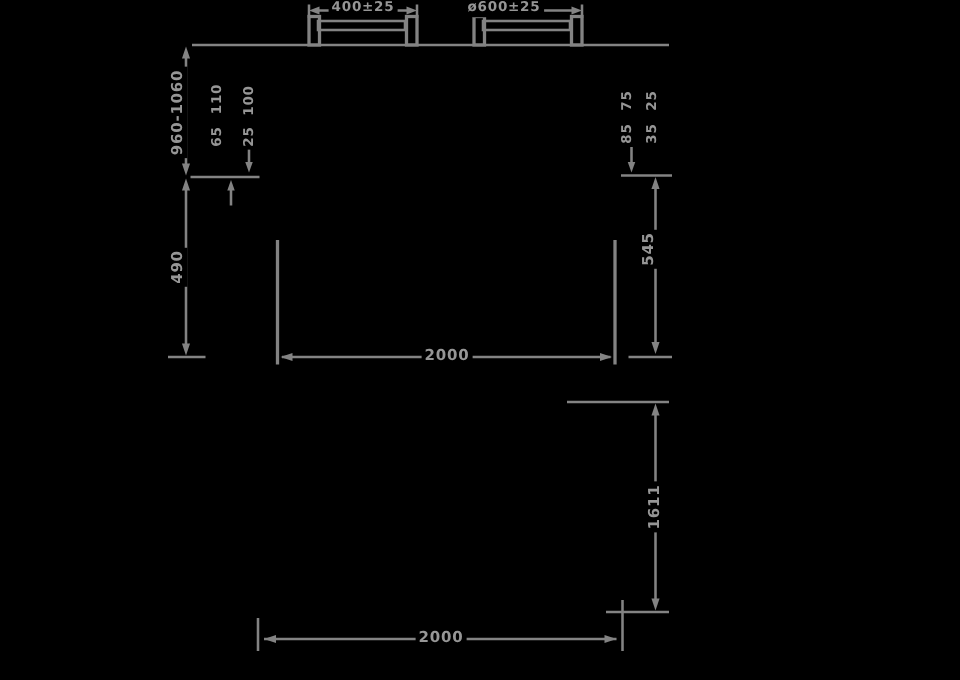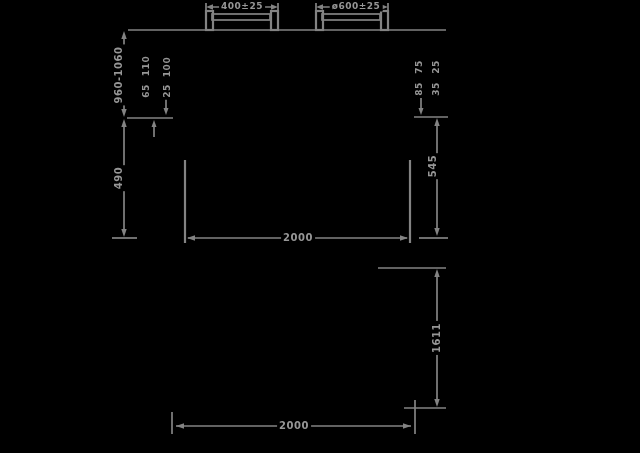--- a/index.html
+++ b/index.html
@@ -105,21 +105,21 @@
       <g>
         <path class="ln" d="M176,426 H411"></path>
         <polygon class="ah" points="176,426 184,423.3 184,428.7"></polygon>
         <polygon class="ah" points="411,426 403,423.3 403,428.7"></polygon>
       </g>
     </g>
   </svg>
 
   <div class="dim small" style="left:242px;top:6px">400±25</div>
 
-  <div class="dim small" style="left:356px;top:6px">ø600±25</div>
+  <div class="dim small" style="left:336px;top:6px">ø600±25</div>
 
   <div class="dim v" style="left:119px;top:75px">960-1060</div>
 
   <div class="dim v small" style="left:146px;top:66px">110</div>
 
   <div class="dim v small" style="left:146px;top:91px">65</div>
 
   <div class="dim v small" style="left:167px;top:67px">100</div>
 
   <div class="dim v small" style="left:167px;top:91px">25</div>

